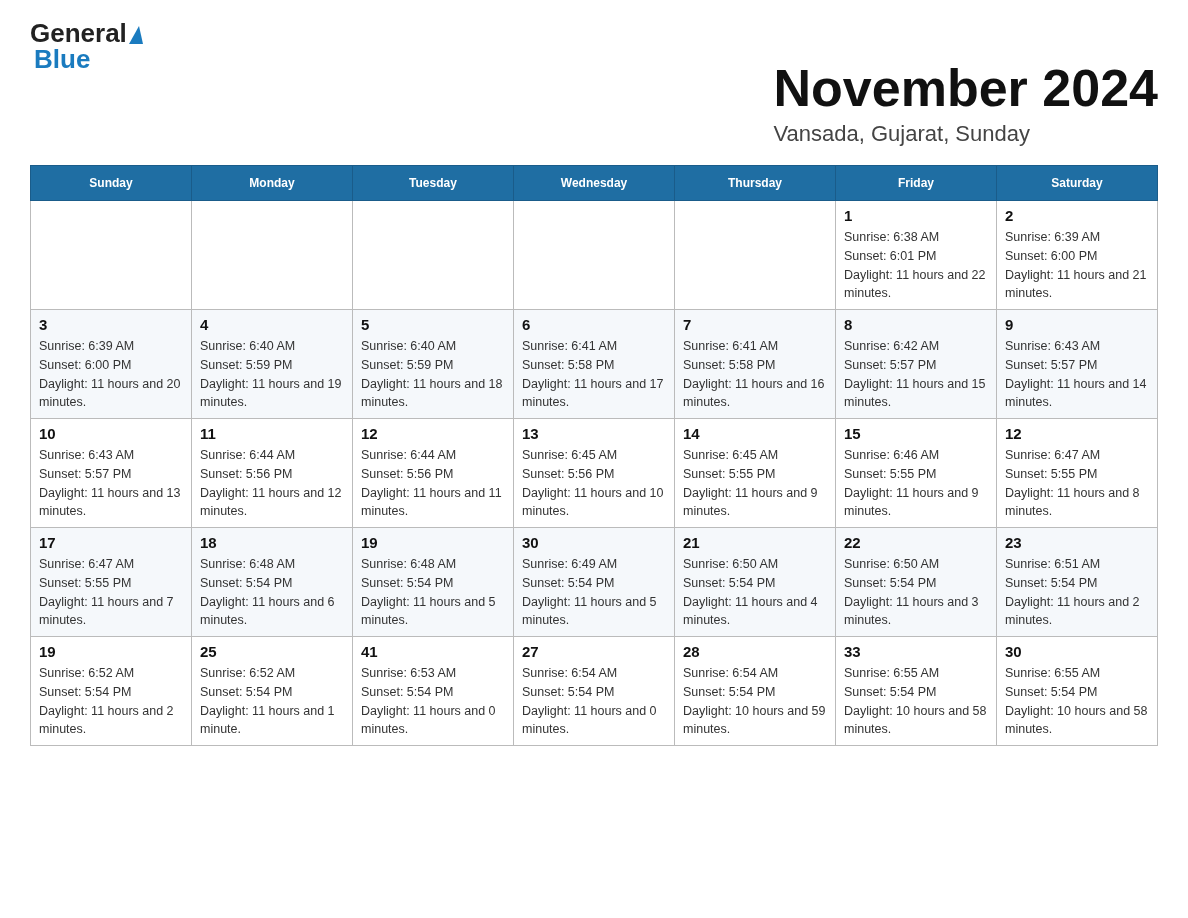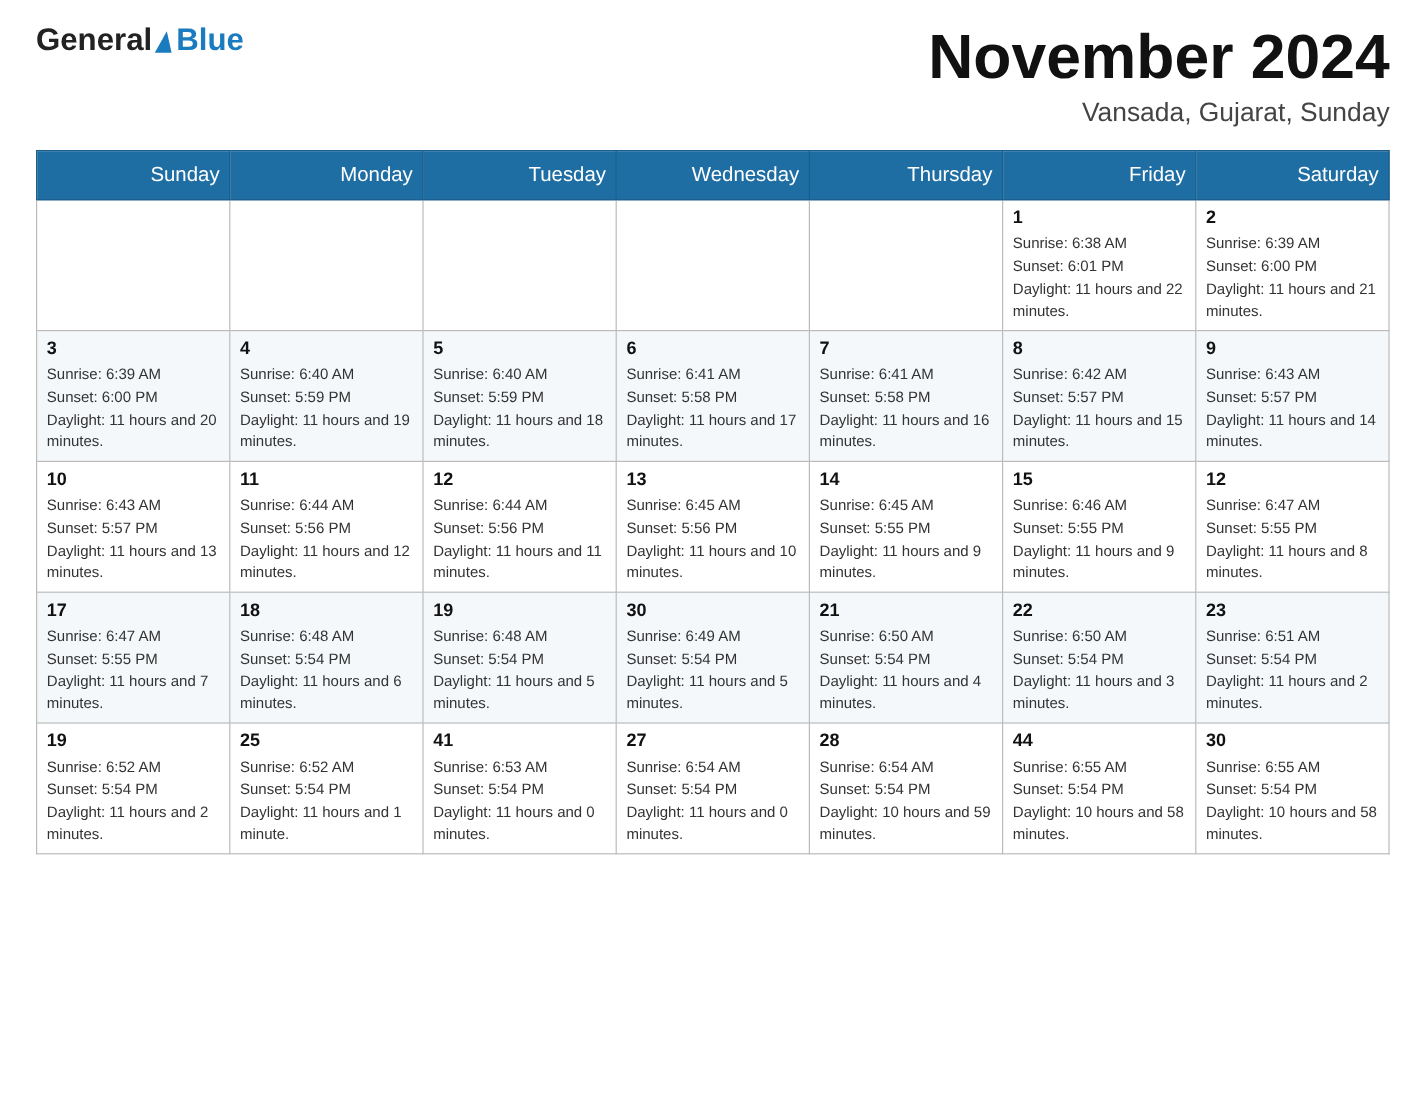--- a/index.html
+++ b/index.html
@@ -18,21 +18,22 @@
       margin-bottom: 18px;
     }
 
     .logo-area {
       display: flex;
       align-items: center;
       gap: 0px;
     }
 
     .title-area {
-      text-align: right;
+      text-align: left;
+      margin-top: 40px;
     }
 
     .calendar-title {
       font-size: 52px;
       font-weight: bold;
       color: #111;
       line-height: 1.1;
     }
 
     .calendar-subtitle {
@@ -43,24 +44,24 @@
 
     .calendar-table {
       width: 100%;
       border-collapse: collapse;
       border: 1px solid #999;
     }
 
     .calendar-table thead tr th {
       background-color: #1f6ea3;
       color: #fff;
-      font-size: 17px;
-      font-weight: normal;
+      font-size: 12px;
+      font-weight: bold;
       padding: 10px 8px;
-      text-align: right;
+      text-align: center;
       border: 1px solid #1a5c8a;
     }
 
     .calendar-table tbody tr td {
       border: 1px solid #bbb;
       vertical-align: top;
       padding: 6px 8px;
       width: 14.28%;
       min-height: 100px;
       background: #fff;
@@ -83,20 +84,21 @@
       color: #333;
       line-height: 1.5;
     }
 
     .empty-cell {
       background: #fff;
     }
 
     .logo-wrapper {
       display: flex;
+      flex-direction: column;
       line-height: 1;
     }
 
     .logo-row1 {
       display: flex;
       align-items: center;
     }
 
     .logo-g {
       font-size: 26px;
@@ -282,21 +284,21 @@
         </td>
         <td>
           <span class="day-number">27</span>
           <div class="day-info">Sunrise: 6:54 AM<br>Sunset: 5:54 PM<br>Daylight: 11 hours and 0 minutes.</div>
         </td>
         <td>
           <span class="day-number">28</span>
           <div class="day-info">Sunrise: 6:54 AM<br>Sunset: 5:54 PM<br>Daylight: 10 hours and 59 minutes.</div>
         </td>
         <td>
-          <span class="day-number">44</span>
+          <span class="day-number">33</span>
           <div class="day-info">Sunrise: 6:55 AM<br>Sunset: 5:54 PM<br>Daylight: 10 hours and 58 minutes.</div>
         </td>
         <td>
           <span class="day-number">30</span>
           <div class="day-info">Sunrise: 6:55 AM<br>Sunset: 5:54 PM<br>Daylight: 10 hours and 58 minutes.</div>
         </td>
       </tr>
     </tbody>
 </table>
 

